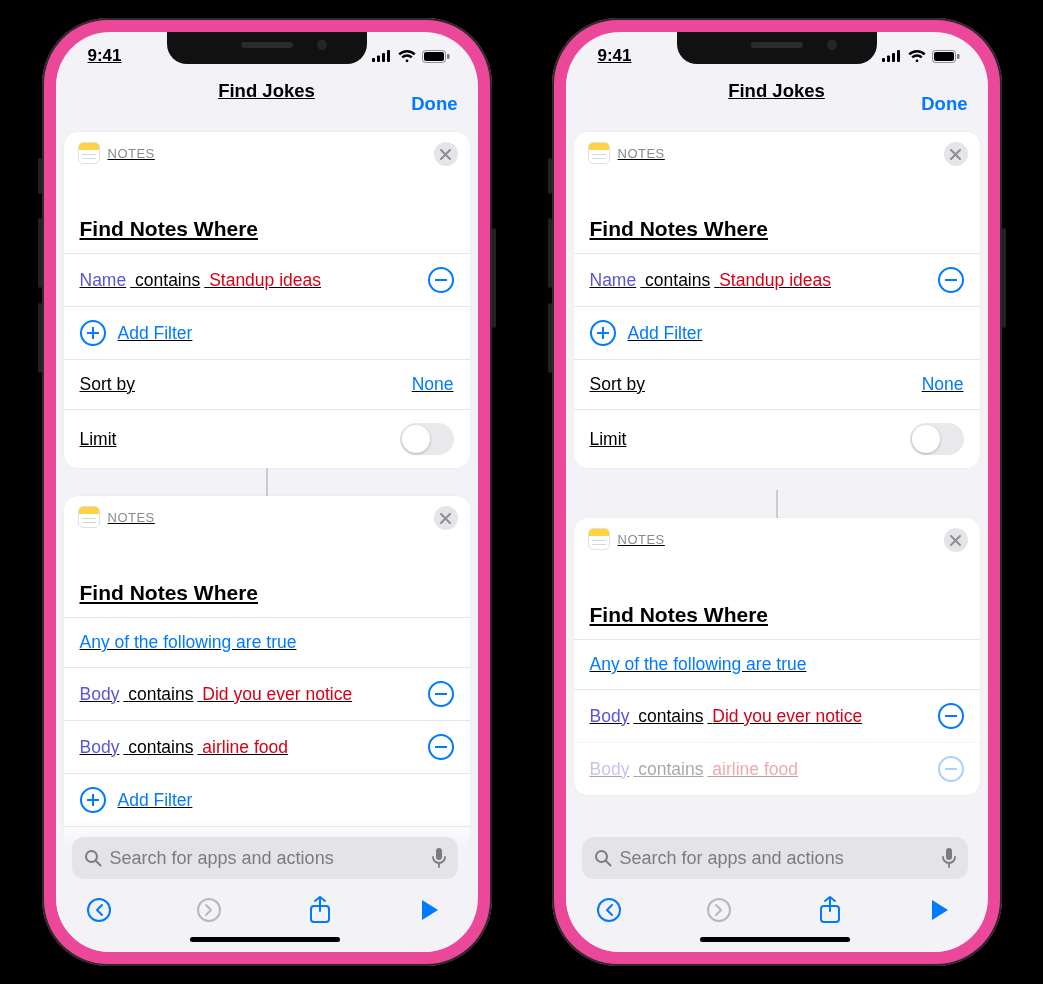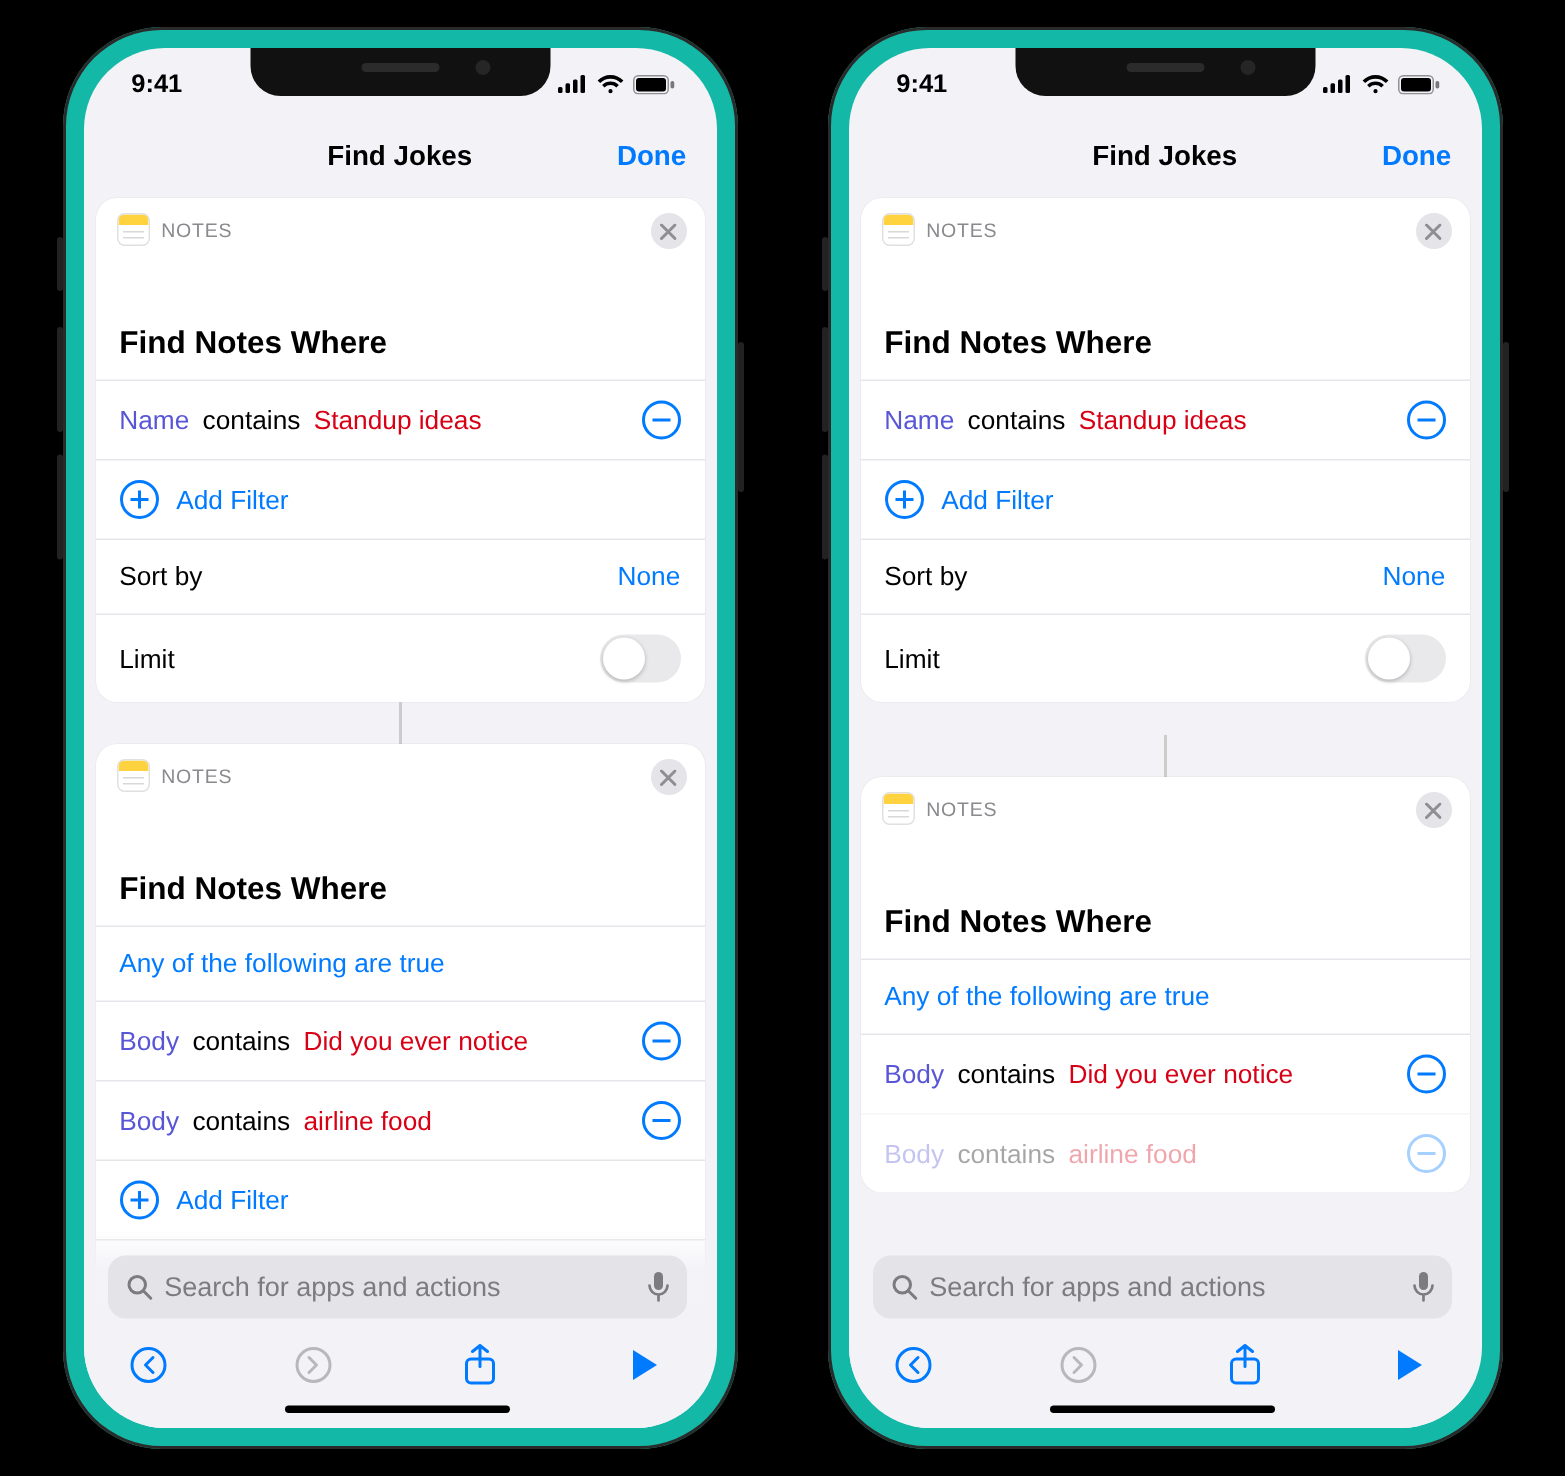--- a/index.html
+++ b/index.html
@@ -1,35 +1,35 @@
 <!DOCTYPE html>
 <html><head>
 <meta charset="utf-8">
 <style>
   * { box-sizing: border-box; margin: 0; padding: 0; }
   html, body { background:#000; font-family: -apple-system, "Helvetica Neue", Arial, sans-serif; }
   .stage { display:flex; gap:60px; justify-content:center; align-items:flex-start; padding:18px; }
-  .phone { width:450px; height:948px; background:#14b8a6; border-radius:66px; padding:14px; position:relative; box-shadow:0 0 0 2px #2a2a2a inset; }
+  .phone { width:450px; height:948px; background:#ec4899; border-radius:66px; padding:14px; position:relative; box-shadow:0 0 0 2px #2a2a2a inset;text-decoration:underline; }
   .phone::before, .phone::after { content:""; position:absolute; background:#222; border-radius:4px; }
   
   .btn-l1 { position:absolute; left:-4px; top:140px; width:4px; height:36px; background:#222; border-radius:3px; }
   .btn-l2 { position:absolute; left:-4px; top:200px; width:4px; height:70px; background:#222; border-radius:3px; }
   .btn-l3 { position:absolute; left:-4px; top:285px; width:4px; height:70px; background:#222; border-radius:3px; }
   .btn-r1 { position:absolute; right:-4px; top:210px; width:4px; height:100px; background:#222; border-radius:3px; }
 
   .screen { width:100%; height:100%; background:#f2f2f7; border-radius:54px; overflow:hidden; position:relative; display:flex; flex-direction:column; }
   .notch { position:absolute; top:0; left:50%; transform:translateX(-50%); width:200px; height:32px; background:#111; border-bottom-left-radius:20px; border-bottom-right-radius:20px; z-index:50; }
   .notch .speaker { position:absolute; top:10px; left:50%; transform:translateX(-50%); width:52px; height:6px; background:#2b2b2b; border-radius:4px; }
   .notch .camera { position:absolute; top:8px; right:40px; width:10px; height:10px; background:#262626; border-radius:50%; }
 
   .status-bar { height:48px; display:flex; justify-content:space-between; align-items:center; padding:0 28px 0 32px; font-weight:600; font-size:17px; color:#000; }
   .status-bar .right { display:flex; align-items:center; gap:6px; }
   .status-bar svg { display:block; }
 
-  .nav-bar { height:48px; display:flex; align-items:center; justify-content:center; position:relative; padding:0 8px; }
+  .nav-bar { height:48px; display:flex; align-items:flex-start; justify-content:center; position:relative; padding:0 8px; }
   .nav-title { font-weight:600; font-size:18.5px; color:#000; }
   .nav-done { position:absolute; right:20px; top:50%; transform:translateY(-50%); color:#007aff; font-size:18.5px; font-weight:600; }
 
   .content { flex:1; overflow:hidden; position:relative; padding:0 8px; }
   .connector { width:2px; height:28px; background:#ccc; margin:0 auto; }
   .card { background:#fff; border-radius:14px; margin:0 0 0 0; overflow:hidden; box-shadow:0 0 0 0.5px rgba(0,0,0,0.04); }
   .card + .connector {  }
   .card-header { display:flex; align-items:center; padding:10px 14px 6px 14px; position:relative; }
   .notes-icon { width:22px; height:22px; border-radius:5px; background:linear-gradient(#fff 40%,#fff 40%); border:1px solid #e0e0e0; position:relative; margin-right:8px; overflow:hidden; }
   .notes-icon::before { content:""; position:absolute; top:0; left:0; right:0; height:7px; background:#ffd23f; }

